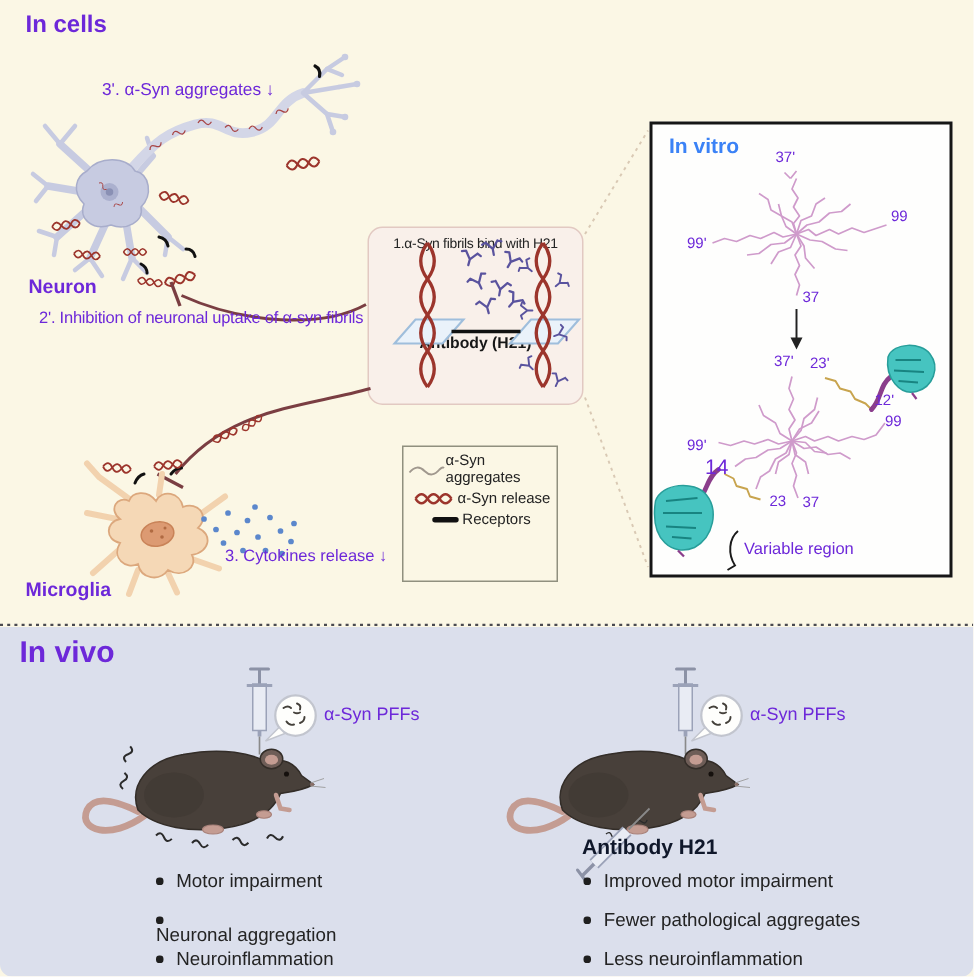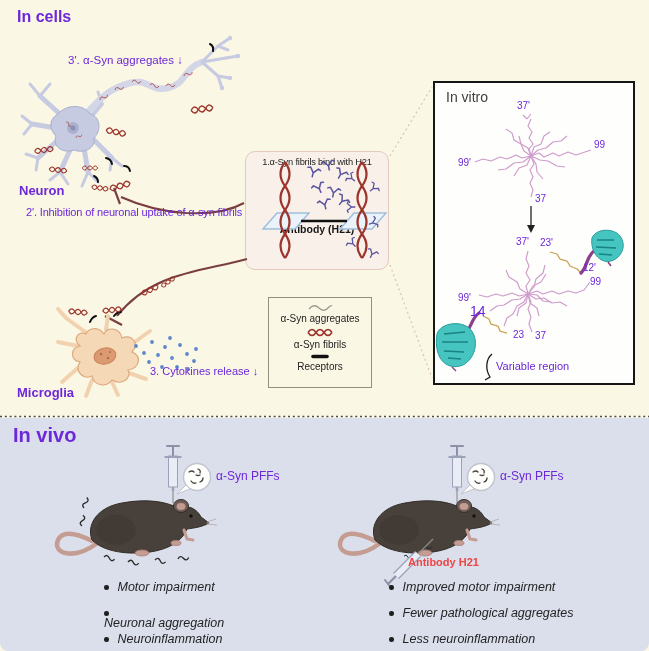--- a/index.html
+++ b/index.html
@@ -11,26 +11,26 @@
   .lbl{position:absolute;color:#6d28d9;white-space:nowrap;line-height:1.15;}
   .b{font-weight:bold;}
   .box{position:absolute;box-sizing:border-box;}
   .binding-box{left:245px;top:151px;width:144px;height:119px;background:#F9F0EA;
                border:1.4px solid #E2C9C2;border-radius:10px;}
   .bb-title{margin-top:5px;text-align:center;font-size:9.3px;letter-spacing:-0.2px;color:#242424;}
   .bb-antibody{position:absolute;top:71px;left:0;width:100%;text-align:center;
                font-size:10.5px;font-weight:bold;color:#171717;}
   .legend-box{left:268px;top:297px;width:104px;height:91px;border:1px solid #90907F;
               display:flex;flex-direction:column;align-items:center;padding-top:4px;}
-  .legend-item{display:flex;flex-direction:column;align-items:center;margin-bottom:2px;}
+  .legend-item{display:flex;flex-direction:row;align-items:center;margin-bottom:2px;}
   .legend-label{font-size:10px;color:#232323;margin-top:0px;}
   .invitro-box{left:433px;top:81px;width:202px;height:304px;background:#FEFEFD;border:2px solid #161616;}
-  .iv-title{position:absolute;left:11px;top:6px;font-size:14px;font-weight:normal;color:#404040;}
+  .iv-title{position:absolute;left:11px;top:6px;font-size:14px;font-weight:bold;color:#3b82f6;}
   svg.overlay{position:absolute;left:0;top:0;pointer-events:none;}
-  .bullet-row{position:absolute;display:flex;align-items:flex-start;font-style:italic;}
+  .bullet-row{position:absolute;display:flex;align-items:flex-start;}
   .dot{width:4.5px;height:4.5px;border-radius:50%;background:#1f1f1f;margin:5px 9px 0 0;flex:none;}
   .bullet-text{font-size:12.5px;color:#232323;white-space:nowrap;}
 </style>
 </head>
 <body>
 
 <div class="canvas">
 
   <div class="panel panel-top"></div>
   <div class="panel panel-bottom"></div>
@@ -45,21 +45,21 @@
       <svg width="30" height="11">
         <path d="M4 7 Q9 1 14 6 Q19 11 24 5 Q26 3 27 4" stroke="#A0988E" stroke-width="1.3" fill="none"></path>
       </svg>
       <div class="legend-label">α-Syn aggregates</div>
     </div>
     <div class="legend-item">
       <svg width="32" height="13">
         <path d="M4 6.5 Q8 0.5 12 6.5 Q16 12.5 20 6.5 Q24 0.5 28 6.5" stroke="#9C352C" stroke-width="1.6" fill="none"></path>
         <path d="M4 6.5 Q8 12.5 12 6.5 Q16 0.5 20 6.5 Q24 12.5 28 6.5" stroke="#9C352C" stroke-width="1.6" fill="none"></path>
       </svg>
-      <div class="legend-label">α-Syn fibrils</div>
+      <div class="legend-label">α-Syn release</div>
     </div>
     <div class="legend-item">
       <svg width="22" height="9">
         <line x1="4" y1="4.5" x2="18" y2="4.5" stroke="#111" stroke-width="3.6" stroke-linecap="round"></line>
       </svg>
       <div class="legend-label">Receptors</div>
     </div>
   </div>
 
   <div class="box invitro-box">
@@ -363,21 +363,21 @@
   <div class="lbl" style="left:590px;top:276px;font-size:10px;">99</div>
   <div class="lbl" style="left:458px;top:292px;font-size:10px;">99'</div>
   <div class="lbl" style="left:470px;top:303px;font-size:14px;">14</div>
   <div class="lbl" style="left:513px;top:329px;font-size:10px;">23</div>
   <div class="lbl" style="left:535px;top:330px;font-size:10px;">37</div>
   <div class="lbl" style="left:496px;top:360px;font-size:11px;">Variable region</div>
 
   <div class="lbl b" style="left:13px;top:424px;font-size:20px;">In vivo</div>
   <div class="lbl" style="left:216px;top:470px;font-size:12px;">α-Syn PFFs</div>
   <div class="lbl" style="left:500px;top:470px;font-size:12px;">α-Syn PFFs</div>
-  <div class="lbl b" style="left:408px;top:556px;font-size:11px;color:#ef4444;">Antibody H21</div>
+  <div class="lbl b" style="left:388px;top:556px;font-size:14px;color:#0f172a;">Antibody H21</div>
 
   <div class="bullet-row" style="left:104px;top:580px;">
     <span class="dot"></span>
     <span class="bullet-text">Motor impairment</span>
   </div>
   <div class="bullet-row" style="left:104px;top:606px;flex-direction:column;">
     <span class="dot"></span>
     <span class="bullet-text">Neuronal aggregation</span>
   </div>
   <div class="bullet-row" style="left:104px;top:632px;">

